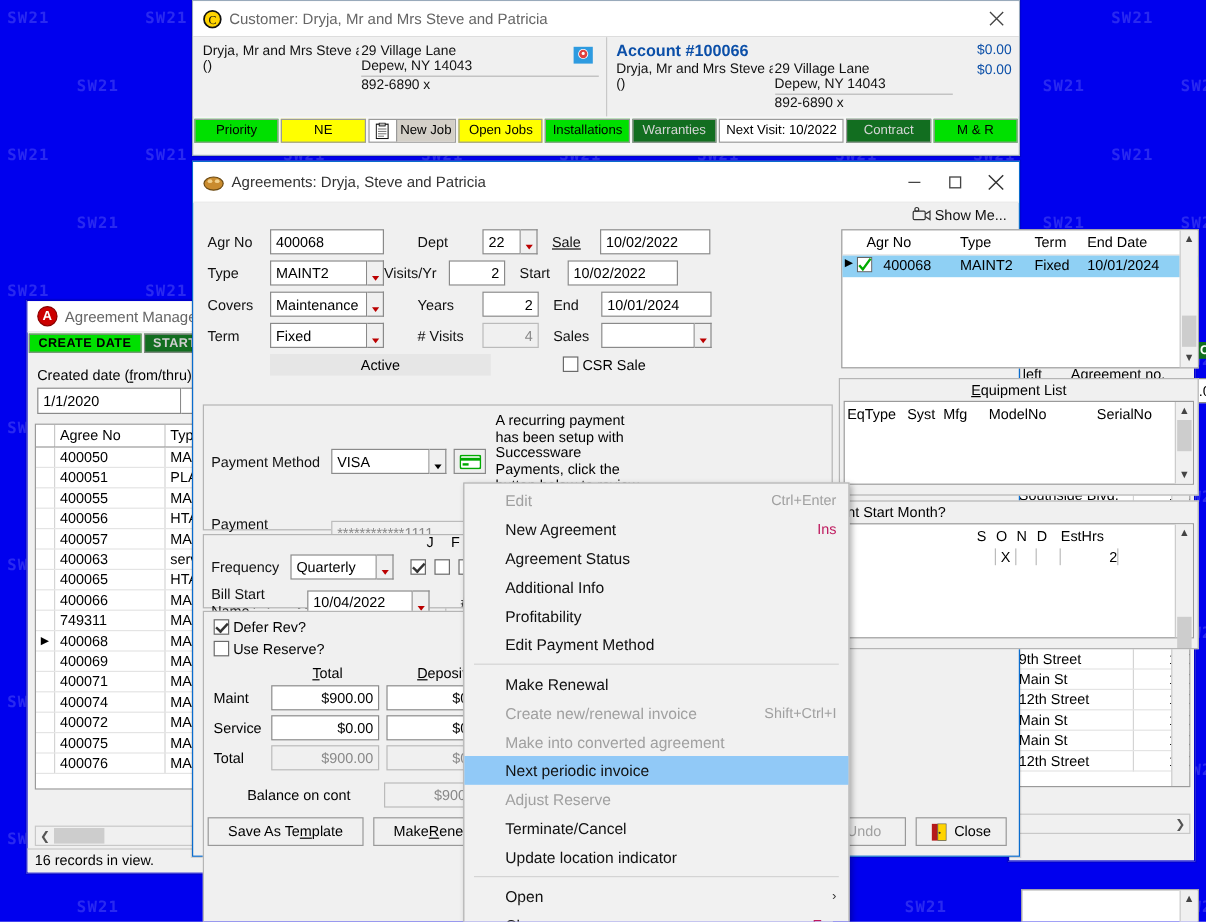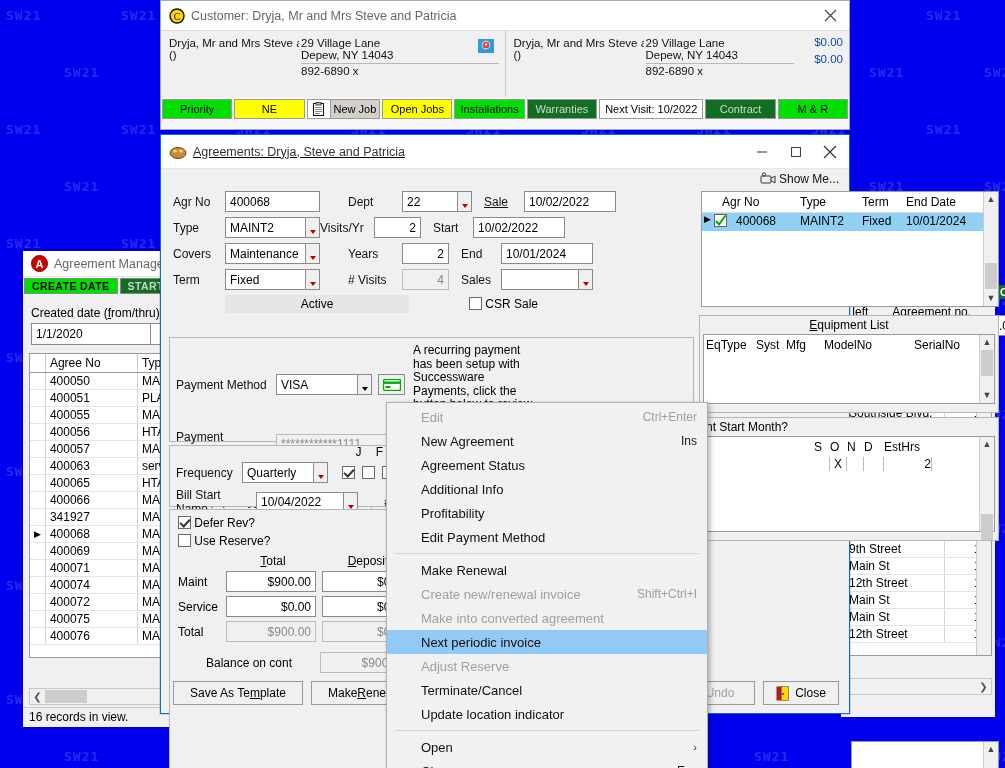--- a/index.html
+++ b/index.html
@@ -115,21 +115,21 @@
   #rwin { left:840px; top:248px; width:156px; height:470px; border:1px solid #0000CD; }
   #rwin .titlebar { height:32px; justify-content:flex-end; }
   .rtabs { display:flex; gap:3px; padding:4px 2px; }
   .rtab { background:#126E20; color:#fff; font-size:10.5px; font-weight:bold; padding:1px 4px; }
   .rfields { display:flex; padding:2px 2px 0 2px; font-size:12px; align-items:flex-start; gap:4px;}
   .spin { display:flex; flex-direction:column; }
   .spin div { width:16px; height:10px; border:1px solid #888; background:#efefef; font-size:7px; text-align:center; line-height:9px;}
 
   
   #agwin { left:160px; top:134px; width:690px; height:580px; border:1px solid #0A6CCD; background:#F0F0F0; }
-  #agwin .titlebar { height:34px;text-decoration:underline; }
+  #agwin .titlebar { height:34px; }
   .showme { text-align:right; font-size:12px; padding:3px 10px 2px 0; color:#111; }
   .panel { border:1px solid #B5B5B5; background:#F0F0F0; }
   .fieldrow { display:flex; align-items:center; margin-bottom:5px; }
   .flab { font-size:12px; color:#111; }
   .tin {
     border:1px solid #8a8a8a; background:#fff; height:21px; font-size:12px;
     padding:1px 4px; display:flex; align-items:center;
   }
   .tin.ro { background:#F0F0F0; color:#888; border-color:#bbb;}
   .tin.num { justify-content:flex-end; }
@@ -156,21 +156,21 @@
 
   
   #ctxmenu {
     position:absolute; left:386px; top:402px; width:322px;
     background:#F1F1F1; border:1px solid #B0B0B0;
     box-shadow:2px 2px 5px rgba(0,0,0,0.3);
     padding:2px 0;
     z-index:50;
   }
   .mi { display:flex; align-items:center; height:24px; padding:0 10px 0 34px; font-size:13px; color:#111; white-space:nowrap;}
-  .mi .sc { margin-left:auto; font-size:12px; color:#0f172a; padding-left:20px;}
+  .mi .sc { margin-left:auto; font-size:12px; color:#be185d; padding-left:20px;}
   .mi.dis { color:#A0A0A0; }
   .mi.dis .sc { color:#A0A0A0; }
   .mi.sel { background:#91C9F7; }
   .msep { height:1px; background:#D4D4D4; margin:4px 8px; }
   .arrowr { margin-left:auto; font-size:11px; color:#333; }
 </style>
 </head>
 <body>
 
 <div id="desktop">
@@ -333,20 +333,21 @@
           <div>()</div>
         </div>
         <div class="cc2">
           <div>29 Village Lane</div>
           <div>Depew, NY  14043</div>
           <div class="ph">892-6890 x</div>
         </div>
       </div>
     </div>
     <div class="custcol">
+      <div class="custhead">Account #100066</div>
       <div class="money" style="top:5px">$0.00</div>
       <div class="money" style="top:22px">$0.00</div>
       <div class="custrow" style="margin-top:2px">
         <div class="cc1">
           <div>Dryja, Mr and Mrs Steve and P</div>
           <div>()</div>
         </div>
         <div class="cc2" style="max-width:150px">
           <div>29 Village Lane</div>
           <div>Depew, NY  14043</div>
@@ -447,21 +448,21 @@
             <td>Fi</td>
           </tr>
           <tr>
             <td class="marker" style="font-size:9px"></td>
             <td>400066</td>
             <td>MAINTPER</td>
             <td>Pe</td>
           </tr>
           <tr>
             <td class="marker" style="font-size:9px"></td>
-            <td>341927</td>
+            <td>749311</td>
             <td>MAINT1</td>
             <td>Fi</td>
           </tr>
           <tr>
             <td class="marker" style="font-size:9px">▶</td>
             <td>400068</td>
             <td>MAINT2</td>
             <td>Fi</td>
           </tr>
           <tr>
@@ -671,21 +672,21 @@
         </svg>
     </span>
     <span>Show Me...</span>
   </div>
 
   <div style="position:absolute;left:12px;top:56px;width:520px;">
     <div class="fieldrow">
       <div class="flab" style="width:52px">Agr No</div>
       <div class="tin" style="width:95px">400068</div>
       <div class="flab" style="width:54px;margin-left:28px">Dept</div>
-      <div class="tin" style="width:56px">22</div>
+      <div class="tin" style="width:32px">22</div>
       <div class="ddbtn"></div>
       <div class="flab uline" style="width:40px;margin-left:12px">Sale</div>
       <div class="tin" style="width:92px">10/02/2022</div>
     </div>
     <div class="fieldrow">
       <div class="flab" style="width:52px">Type</div>
       <div class="tin" style="width:81px">MAINT2</div>
       <div class="ddbtn"></div>
       <div class="flab" style="width:54px;">Visits/Yr</div>
       <div class="tin num" style="width:47px">2</div>

